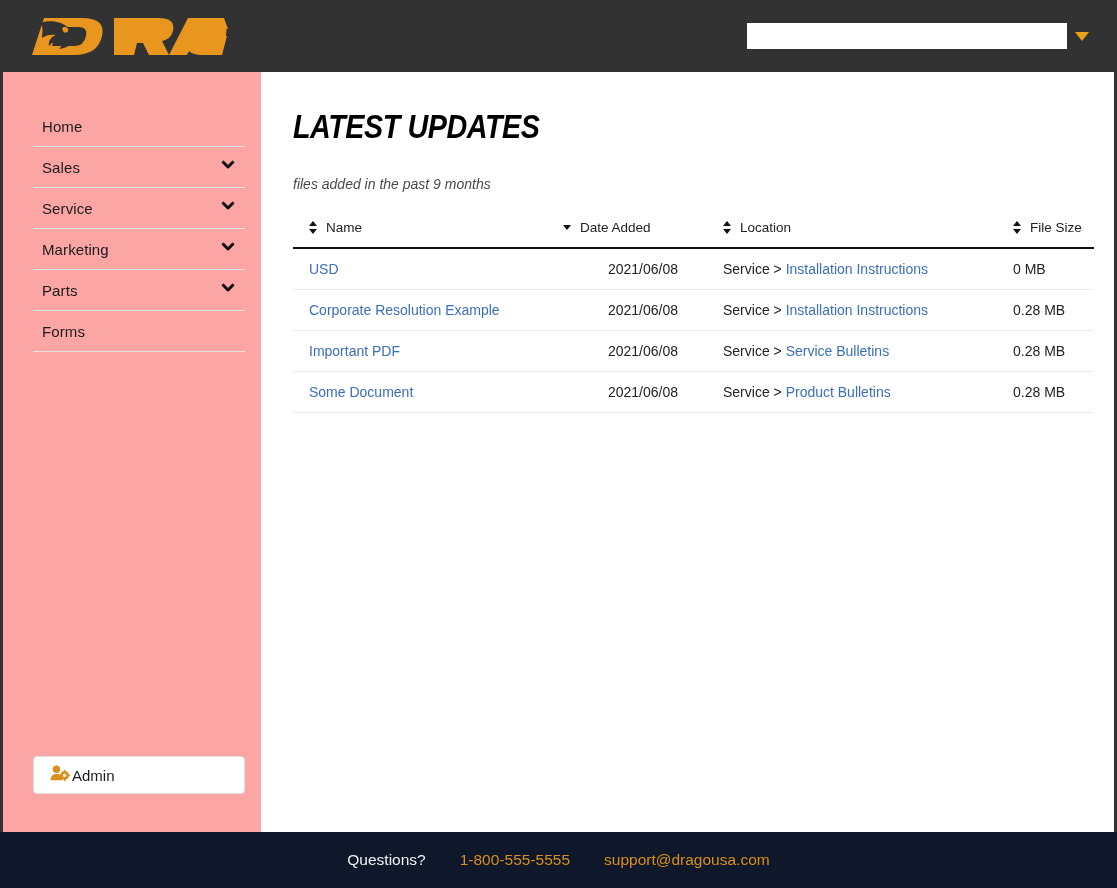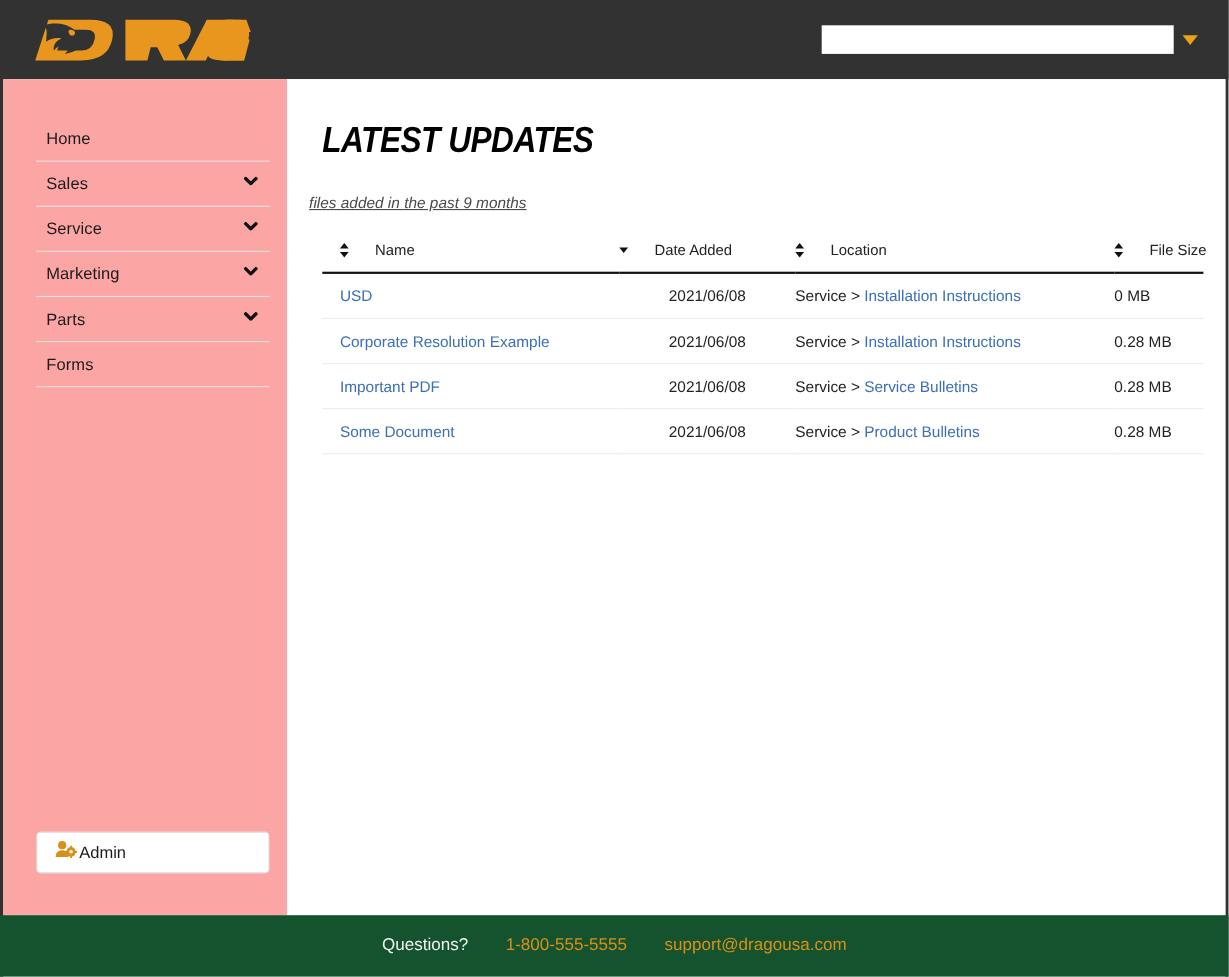--- a/index.html
+++ b/index.html
@@ -164,26 +164,25 @@
     font-style: italic;
     letter-spacing: -0.5px;
     color: #000000;
     transform: scaleX(0.87);
     transform-origin: left center;
     white-space: nowrap;
   }
 
   #page-subtitle {
     position: absolute;
-    left: 20px;
+    left: 32px;
     top: 104px;
     font-size: 14px;
     font-style: italic;
     color: #4a4a4a;
-    text-decoration: underline;
   }
 
   #table-wrap {
     position: absolute;
     left: 32px;
     top: 148px;
     width: 801px;
   }
 
   table.dt {
@@ -196,21 +195,21 @@
     text-align: left;
     font-weight: normal;
     font-size: 13.5px;
     color: #222222;
     padding: 0 0 10px 0;
     border-bottom: 2px solid #111111;
     vertical-align: bottom;
     white-space: nowrap;
   }
 
-  th .th-inner { display: inline-flex; align-items: center; gap: 23px; justify-content: space-between; }
+  th .th-inner { display: inline-flex; align-items: center; gap: 8px; justify-content: space-between; }
 
   
   .sort-both {
     display: inline-block;
     position: relative;
     width: 9px;
     height: 13px;
     flex: 0 0 auto;
   }
   .sort-both::before, .sort-both::after {
@@ -266,21 +265,21 @@
 
   .loc-root { color: #222222; }
 
   
   #footer {
     position: absolute;
     left: -3px;
     top: 832px;
     width: 1117px;
     height: 56px;
-    background: #14532d;
+    background: #0f172a;
     display: flex;
     align-items: center;
     justify-content: center;
     gap: 34px;
   }
   #footer-q {
     color: #f2f2f2;
     font-size: 15.5px;
   }
   .footer-link {

